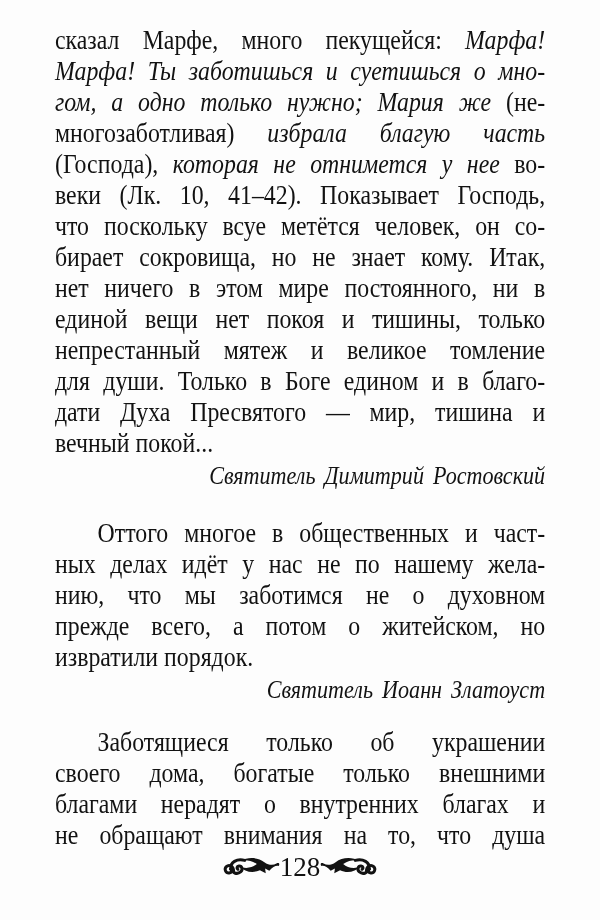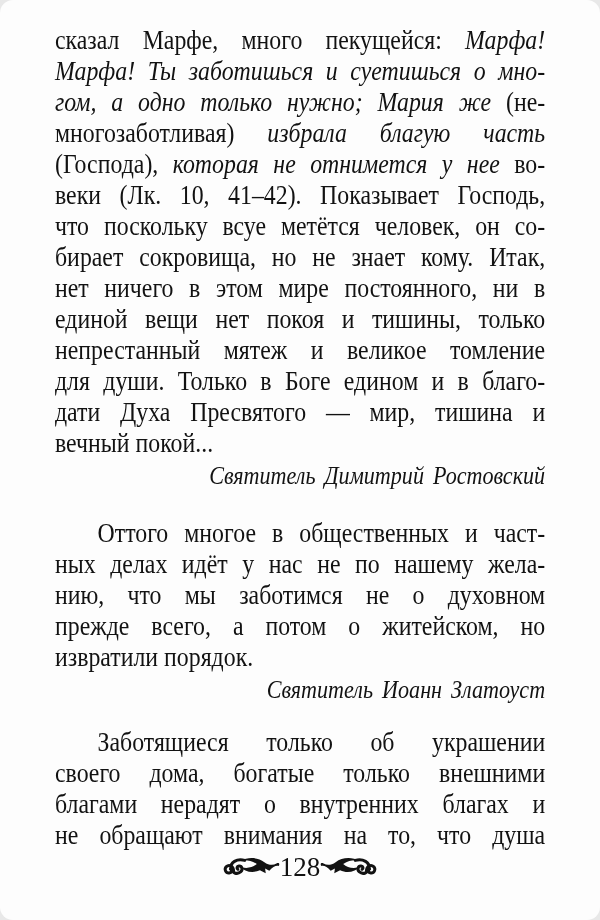--- a/index.html
+++ b/index.html
@@ -4,21 +4,20 @@
 <style>
   html,body{margin:0;padding:0;background:#e8e8e8;}
   .page{
     position:relative;
     width:600px;height:920px;
     background:#fdfdfd;
     overflow:hidden;
     margin:0 auto;
     font-family:"Liberation Serif", serif;
     color:#121212;
-    border-radius:13px;
   }
   .text-block{
     position:absolute;
     left:55px;top:24px;
     width:576px;
     transform:scaleX(0.851);
     transform-origin:0 0;
     font-size:28px;
     line-height:31px;
   }

